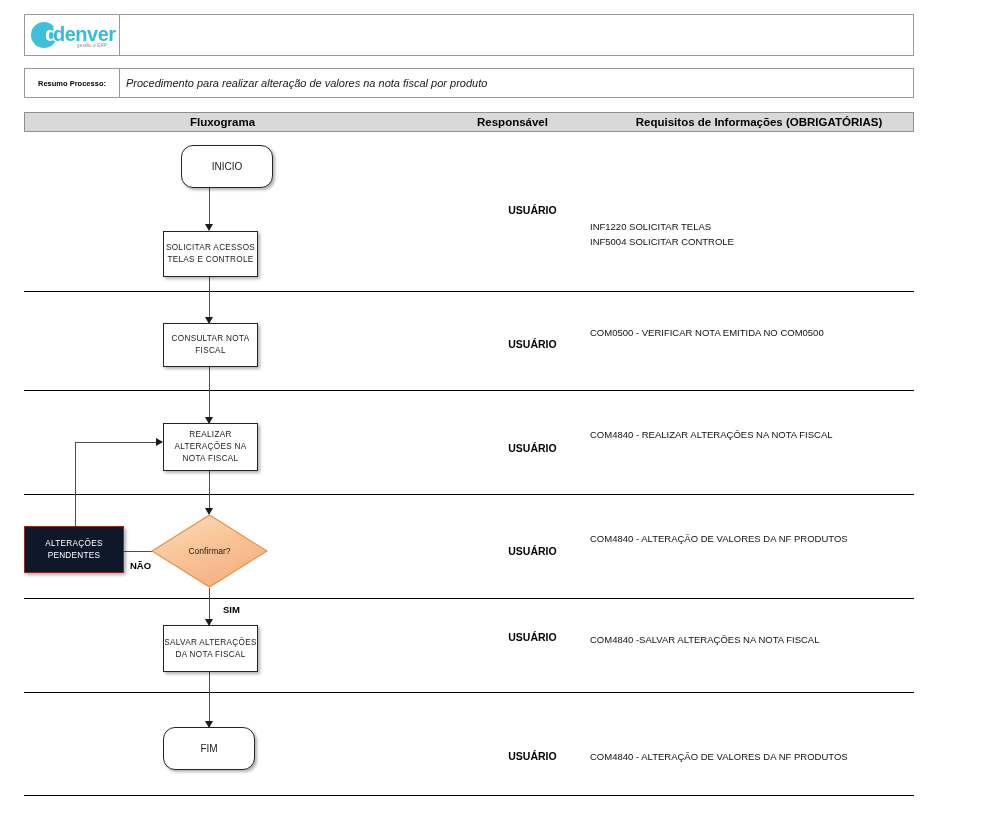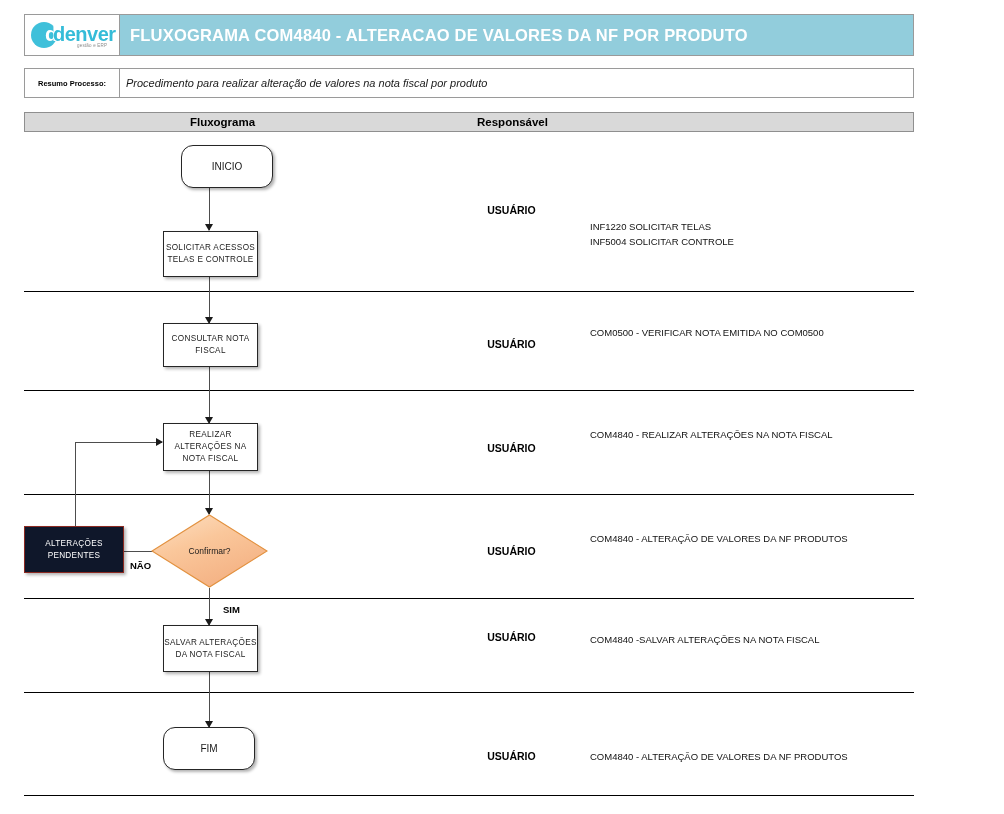--- a/index.html
+++ b/index.html
@@ -176,21 +176,21 @@
   }
 
   
   .resp-text {
     position: absolute;
     width: 185px;
     text-align: center;
     font-size: 10.5px;
     font-weight: bold;
     color: #000;
-    left: 419px;
+    left: 440px;
   }
   .req-text {
     position: absolute;
     left: 590px;
     width: 330px;
     font-size: 9.5px;
     color: #111;
     line-height: 15px;
   }
 
@@ -292,37 +292,35 @@
 
   <div class="header-band">
     <div class="logo-cell">
       <div class="logo-wrap">
         <div class="logo-circle"></div>
         <div class="logo-d">d</div>
         <div class="logo-word">denver</div>
         <div class="logo-sub">gestão e ERP</div>
       </div>
     </div>
-    <div class="title-cell">
-      <div class="title-text">FLUXOGRAMA COM4840 - ALTERACAO DE VALORES DA NF POR PRODUTO</div>
-    </div>
   </div>
 
   <div class="resumo-band">
     <div class="resumo-label-cell">
       <span class="resumo-label">Resumo Processo:</span>
     </div>
     <div class="resumo-value-cell">
       <span class="resumo-value">Procedimento para realizar alteração de valores na nota fiscal por produto</span>
     </div>
   </div>
 
   <div class="colhead">
     <div class="ch ch-flux">Fluxograma</div>
     <div class="ch ch-resp">Responsável</div>
+    <div class="ch ch-req">Requisitos de Informações (OBRIGATÓRIAS)</div>
   </div>
 
   <div class="sep" style="top:291px;"></div>
   <div class="sep" style="top:390px;"></div>
   <div class="sep" style="top:494px;"></div>
   <div class="sep" style="top:598px;"></div>
   <div class="sep" style="top:692px;"></div>
   <div class="sep" style="top:795px;"></div>
 
   <div class="resp-text" style="top:204px;">USUÁRIO</div>

